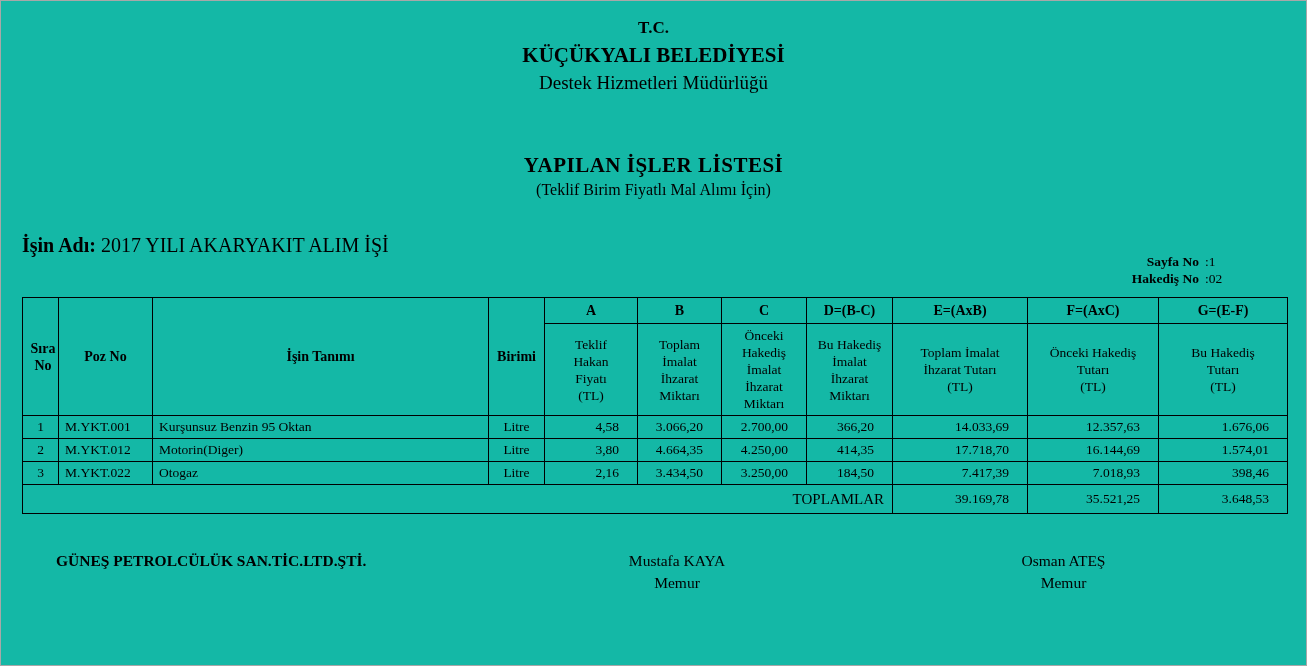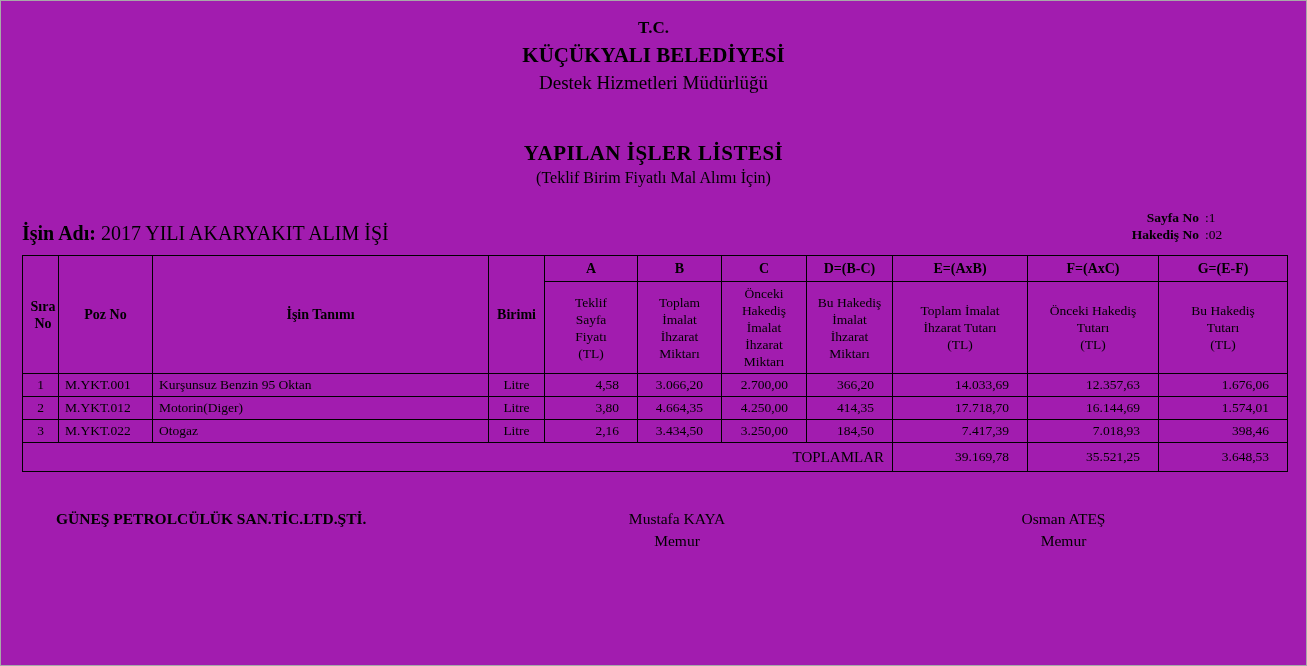--- a/index.html
+++ b/index.html
@@ -4,42 +4,42 @@
 <style>
   * { margin: 0; padding: 0; box-sizing: border-box; }
   html, body { background: #fff; }
   body {
     font-family: "Liberation Serif", "DejaVu Serif", serif;
     color: #000;
   }
   .page {
     width: 1307px;
     height: 666px;
-    background: #a21caf;
+    background: #14b8a6;
     border: 1px solid #a8a8a8;
     padding: 10px 21px 0 21px;
     overflow: hidden;
   }
 
   
   .letterhead { text-align: center; padding-top: 4px; }
   .letterhead .lh1 { font-size: 17px; font-weight: bold; line-height: 26px; }
   .letterhead .lh2 { font-size: 21px; font-weight: bold; line-height: 28px; }
   .letterhead .lh3 { font-size: 19px; font-weight: normal; line-height: 27px; }
 
   
-  .doc-title-block { text-align: center; margin-top: 44px; }
+  .doc-title-block { text-align: center; margin-top: 56px; }
   .doc-title { font-size: 21px; font-weight: bold; line-height: 26px; letter-spacing: 0.5px; }
   .doc-subtitle { font-size: 16px; line-height: 23px; }
 
   
   .job-row { display: flex; justify-content: space-between; align-items: flex-start; margin-top: 20px; }
   .job-name { font-size: 20px; padding-top: 13px; }
   .job-name .lbl { font-weight: bold; }
-  .meta { display: grid; grid-template-columns: auto 34px; column-gap: 6px; font-size: 13.5px; line-height: 17px; margin-right: 46px; }
+  .meta { display: grid; grid-template-columns: auto 34px; column-gap: 6px; font-size: 13.5px; line-height: 17px; margin-right: 46px; margin-top: 32px; }
   .meta .m-lbl { font-weight: bold; text-align: right; }
   .meta .m-val { text-align: left; }
 
   
   table.works {
     border-collapse: collapse;
     table-layout: fixed;
     width: 1265px;
     margin-top: 10px;
     font-size: 13.5px;
@@ -128,21 +128,21 @@
       <th>A</th>
       <th>B</th>
       <th>C</th>
       <th>D=(B-C)</th>
       <th>E=(AxB)</th>
       <th>F=(AxC)</th>
       <th>G=(E-F)</th>
     </tr>
     <tr class="descs">
       <th>Teklif
-Sayfa
+Hakan
 Fiyatı
 (TL)</th>
       <th>Toplam
 İmalat
 İhzarat
 Miktarı</th>
       <th>Önceki
 Hakediş
 İmalat
 İhzarat

